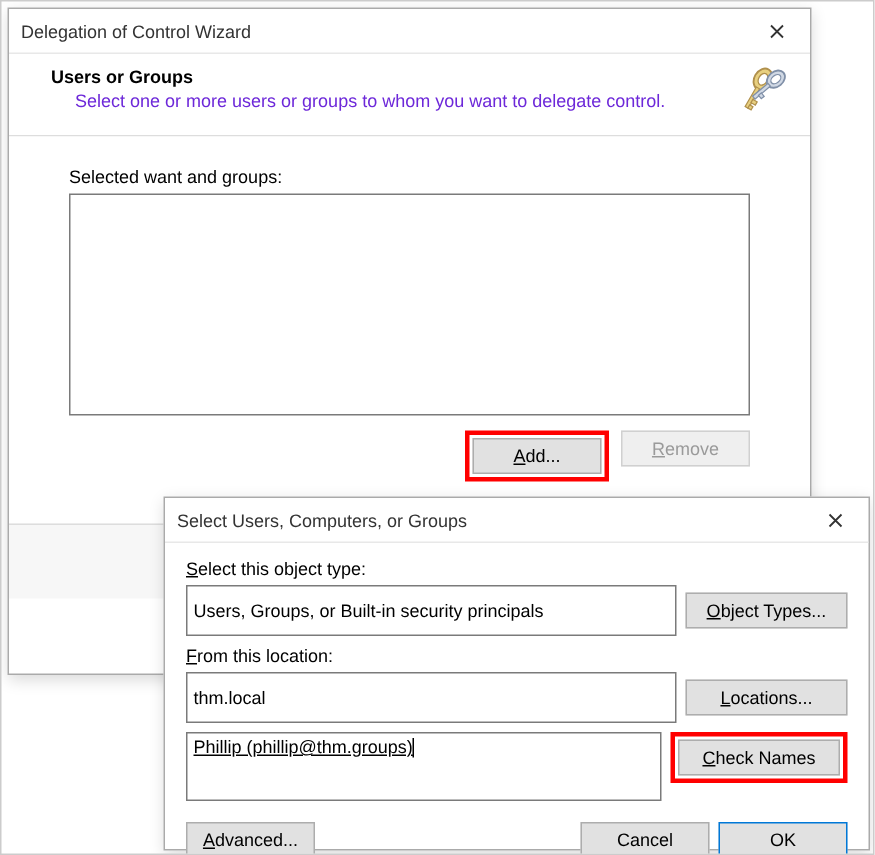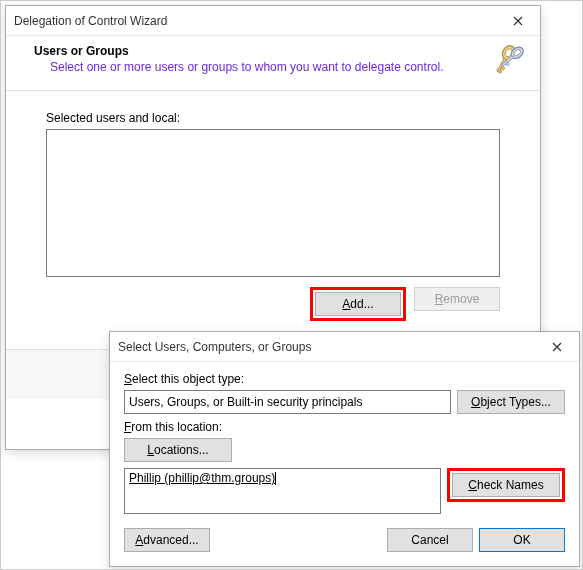--- a/index.html
+++ b/index.html
@@ -120,21 +120,21 @@
     padding: 10px 14px 12px 14px;
   }
   .row {
     display: flex;
     align-items: center;
     gap: 6px;
     margin-bottom: 6px;
   }
   .row .field {
     flex: 1;
-    height: 24px;
+    height: 34px;
     border: 1px solid #7a7a7a;
     background: #fff;
     padding: 2px 4px;
     font-size: 12px;
     display: flex;
     align-items: center;
     overflow: hidden;
   }
   .row .sidebtn {
     width: 108px;
@@ -186,21 +186,21 @@
       </g>
       <g transform="rotate(50 30 20)">
         <ellipse cx="26" cy="10" rx="6" ry="8" fill="#d0d8e4" stroke="#8090a8" stroke-width="1.5"></ellipse>
         <ellipse cx="26" cy="10" rx="3" ry="4.5" fill="#fff" stroke="#8090a8" stroke-width="1"></ellipse>
         <rect x="24.5" y="17" width="3" height="16" fill="#d0d8e4" stroke="#8090a8" stroke-width="1"></rect>
         <rect x="27" y="26" width="3.5" height="3" fill="#d0d8e4" stroke="#8090a8" stroke-width="1"></rect>
       </g>
     </svg>
   </div>
   <div class="body">
-    <div class="label">Selected users and local:</div>
+    <div class="label">Selected want and groups:</div>
     <div class="listbox"></div>
     <div class="btnrow">
       <span class="highlight">
         <span class="btn">
           <span><span class="u">A</span>dd...</span>
         </span>
       </span>
       <span class="btn disabled">
         <span><span class="u">R</span>emove</span>
       </span>
@@ -225,20 +225,23 @@
       <div class="field">
         <span>Users, Groups, or Built-in security principals</span>
       </div>
       <span class="btn sidebtn">
         <span><span class="u">O</span>bject Types...</span>
       </span>
     </div>
 
     <div class="label"><span class="u">F</span>rom this location:</div>
     <div class="row">
+      <div class="field">
+        <span>thm.local</span>
+      </div>
       <span class="btn sidebtn">
         <span><span class="u">L</span>ocations...</span>
       </span>
     </div>
 
     <div class="row" style="align-items:flex-start">
       <div class="enter-field">
         <span style="text-decoration: underline;">Phillip (phillip@thm.groups)</span><span style="border-left:1px solid #000; height:13px; display:inline-block; vertical-align:middle;"></span>
       </div>
       <span class="highlight">

